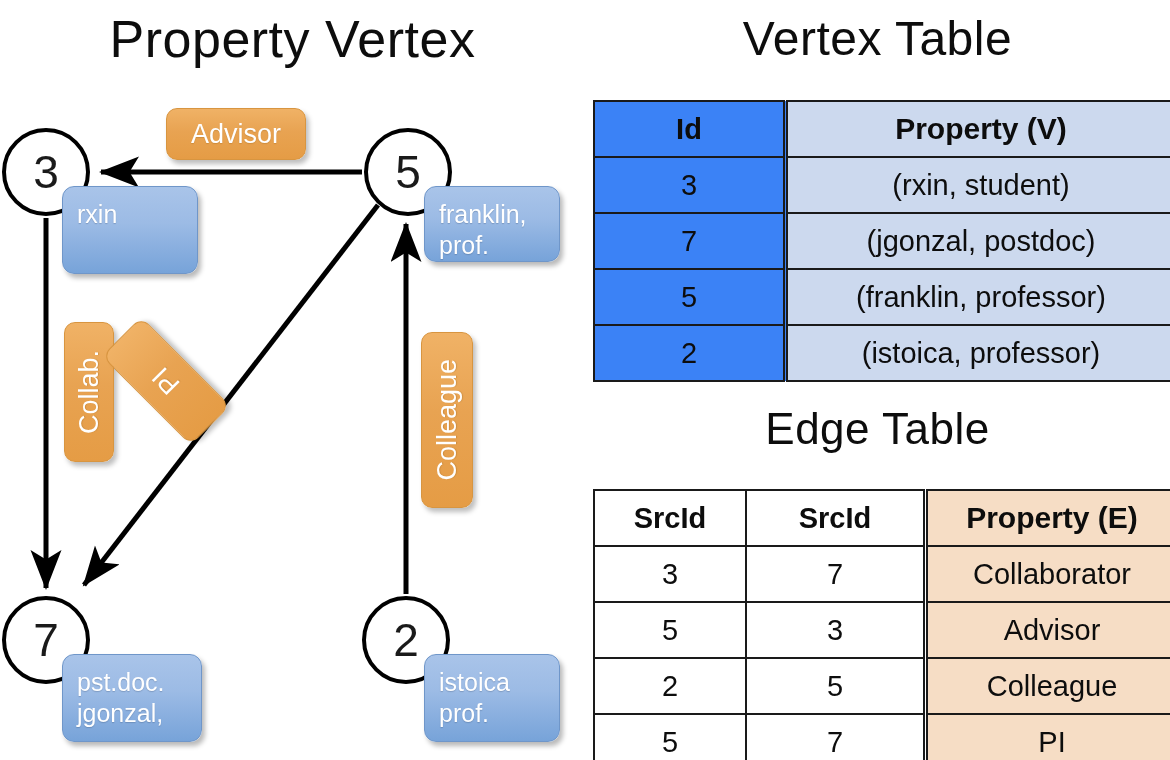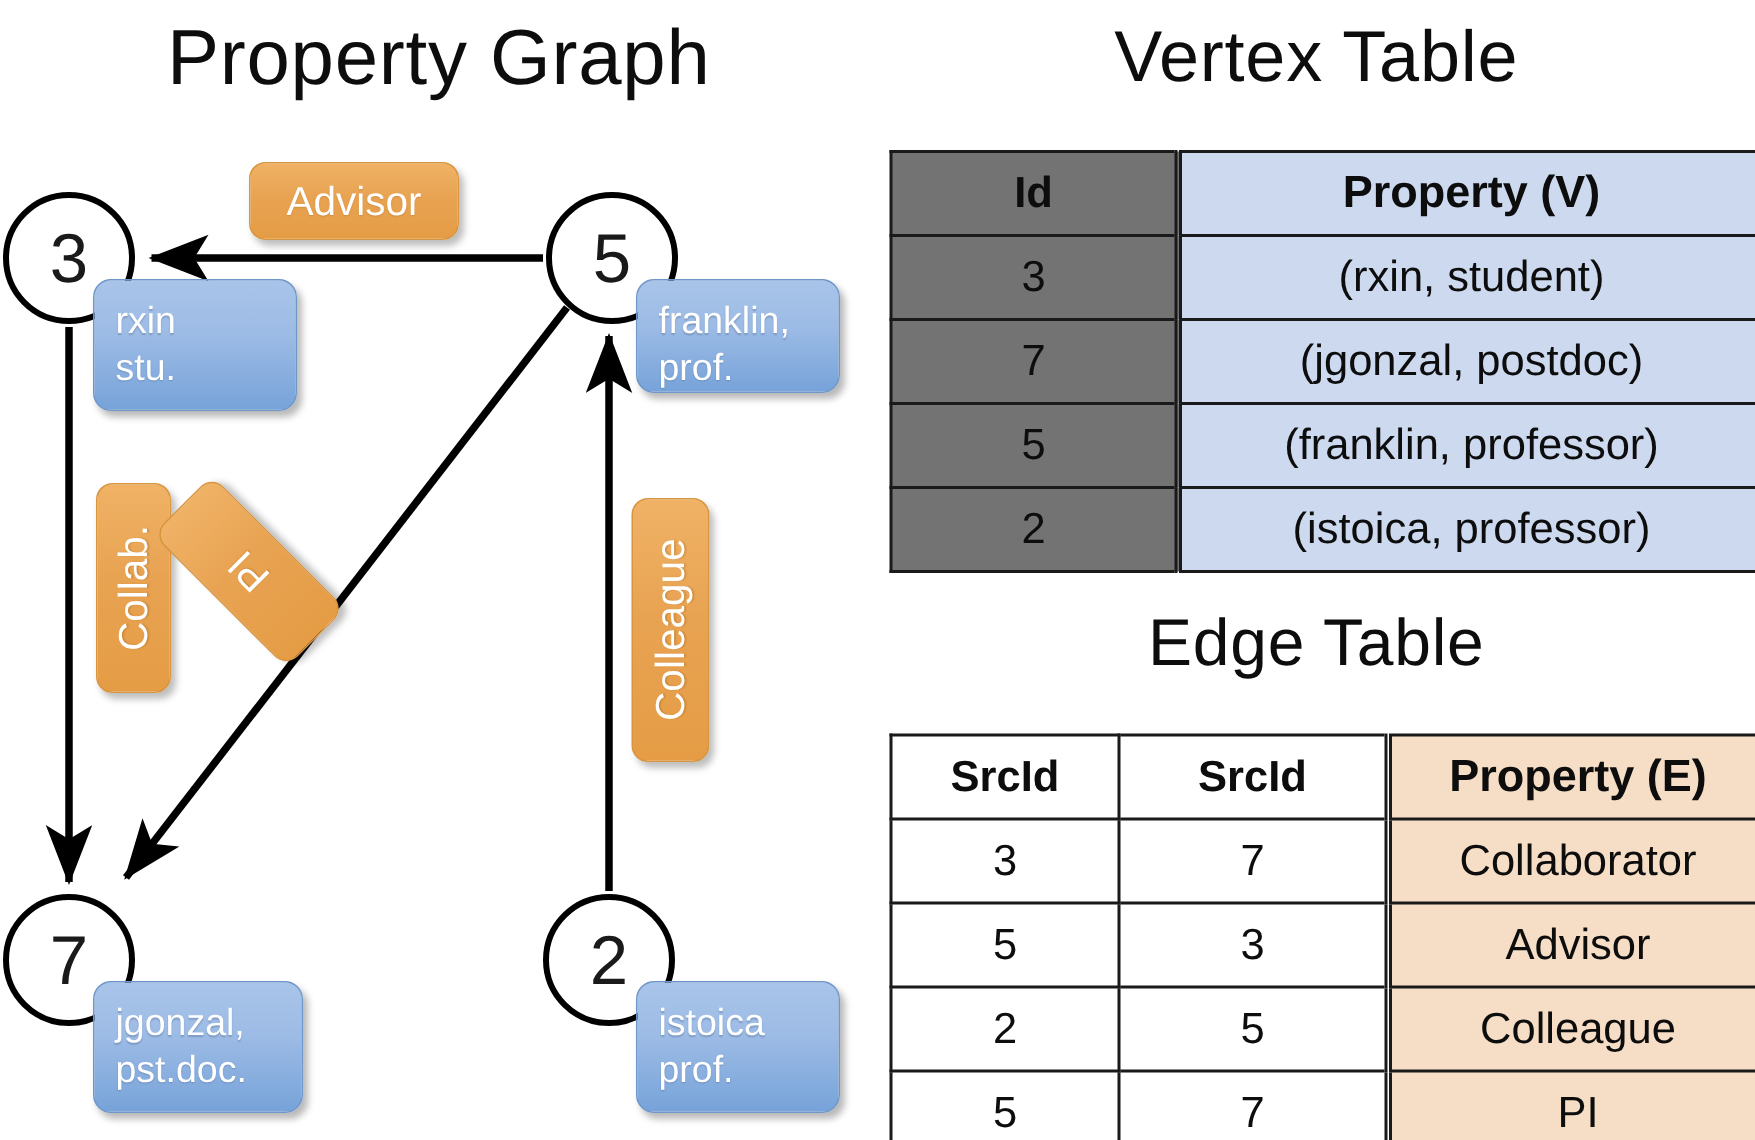--- a/index.html
+++ b/index.html
@@ -155,42 +155,42 @@
     text-align: center;
     font-weight: 300;
     color: #0d0d0d;
     padding: 0;
   }
   .data-table th { font-weight: bold; }
 
   
   #vertex-table { left: 593px; top: 100px; width: 574px; }
   #vertex-table th, #vertex-table td { height: 54px; font-size: 29px; }
-  #vertex-table .col-id   { width: 188px; background: #737373; }
+  #vertex-table .col-id   { width: 188px; background: #3b82f6; }
   #vertex-table .col-prop {
     width: 386px; background: #ccd9ee;
     border-left: 5px double #1a1a1a;
   }
   #vertex-table thead th.col-prop { font-size: 30px; }
 
   
   #edge-table { left: 593px; top: 489px; width: 574px; }
   #edge-table th, #edge-table td { height: 54px; font-size: 29px; }
   #edge-table .col-src { width: 150px; background: #ffffff; }
   #edge-table .col-dst { width: 176px; background: #ffffff; }
   #edge-table .col-eprop {
     width: 248px; background: #f6ddc5;
     border-left: 5px double #1a1a1a;
   }
   #edge-table thead th.col-eprop { font-size: 30px; }
 </style>
 </head>
 <body>
 
-<div class="title" id="title-property-graph">Property Graph</div>
+<div class="title" id="title-property-graph">Property Vertex</div>
 
 <div class="title" id="title-vertex-table">Vertex Table</div>
 
 <div class="title" id="title-edge-table">Edge Table</div>
 
 <div id="graph-panel">
 
   <svg id="graph-edges" viewBox="0 0 585 760">
     <defs>
       <marker id="arrowhead" markerWidth="9" markerHeight="9" refX="7.6" refY="3.1" orient="auto" markerUnits="strokeWidth">
@@ -215,29 +215,28 @@
   </div>
   <div class="node" id="node-7">
     <span>7</span>
   </div>
   <div class="node" id="node-2">
     <span>2</span>
   </div>
 
   <div class="prop-box" id="prop-rxin">
     <span>rxin</span>
-    <span>stu.</span>
   </div>
   <div class="prop-box" id="prop-franklin">
     <span>franklin,</span>
     <span>prof.</span>
   </div>
   <div class="prop-box" id="prop-jgonzal">
+    <span>pst.doc.</span>
     <span>jgonzal,</span>
-    <span>pst.doc.</span>
   </div>
   <div class="prop-box" id="prop-istoica">
     <span>istoica</span>
     <span>prof.</span>
   </div>
 
   <div class="edge-label" id="edge-label-advisor">
     <span class="htext">Advisor</span>
   </div>
   <div class="edge-label" id="edge-label-collab">

